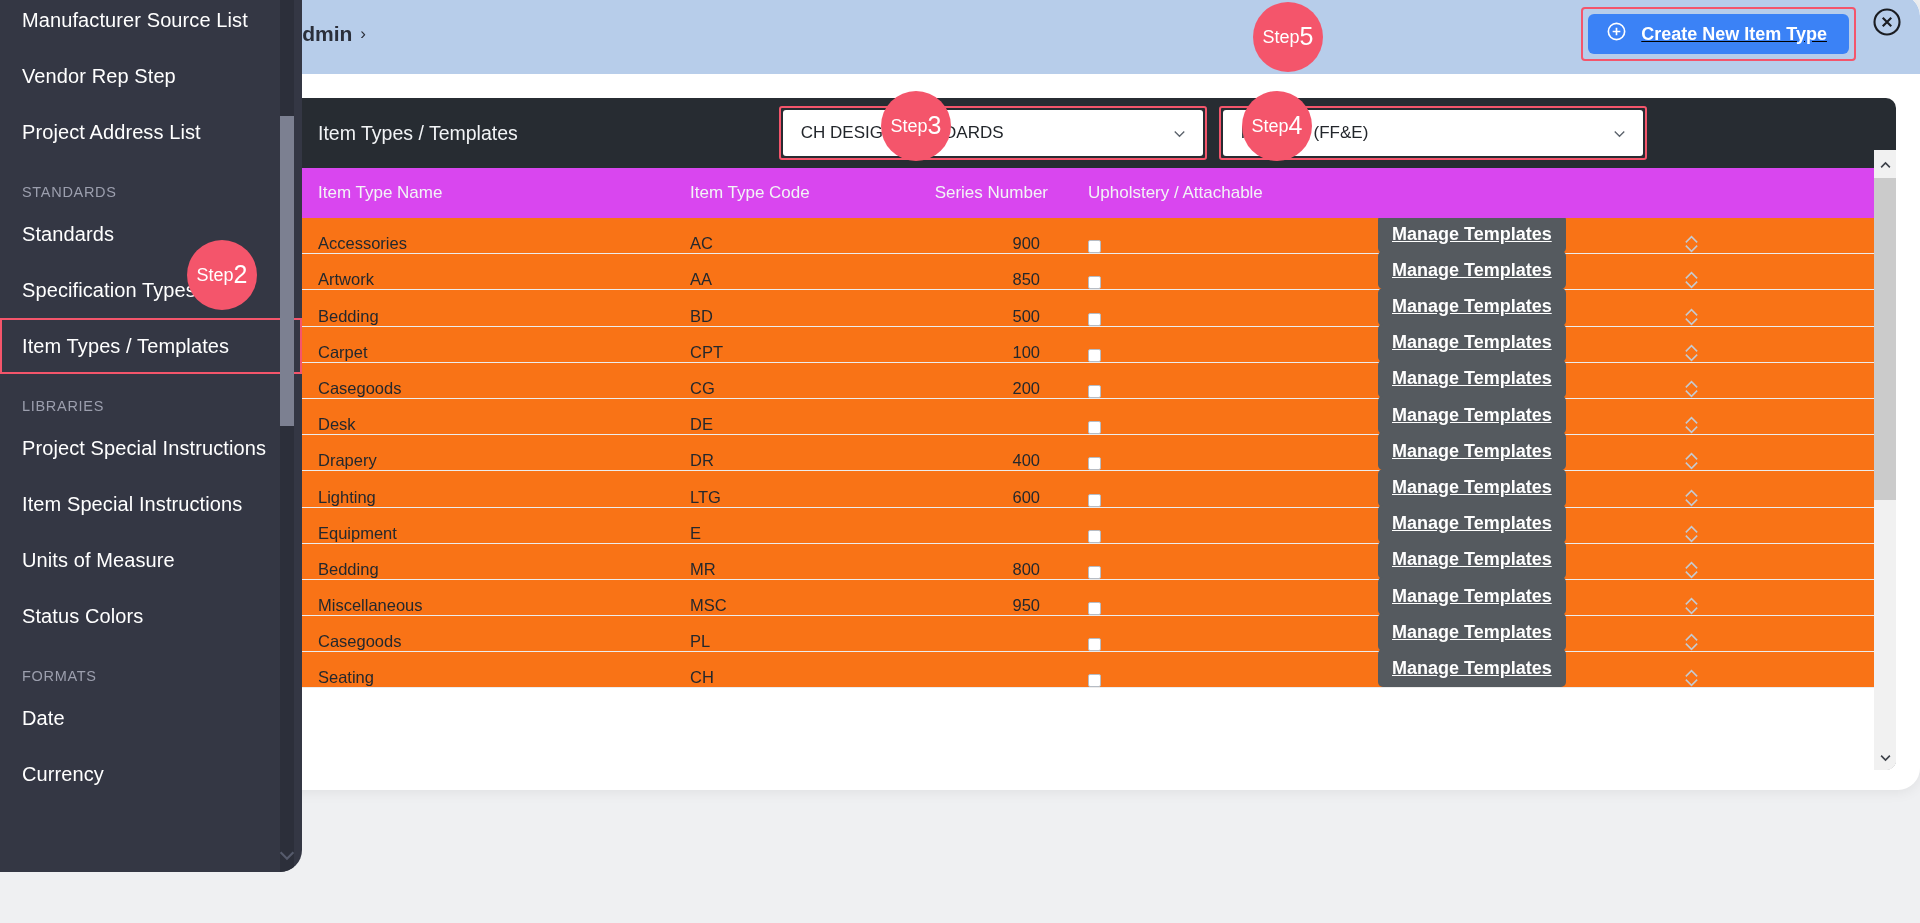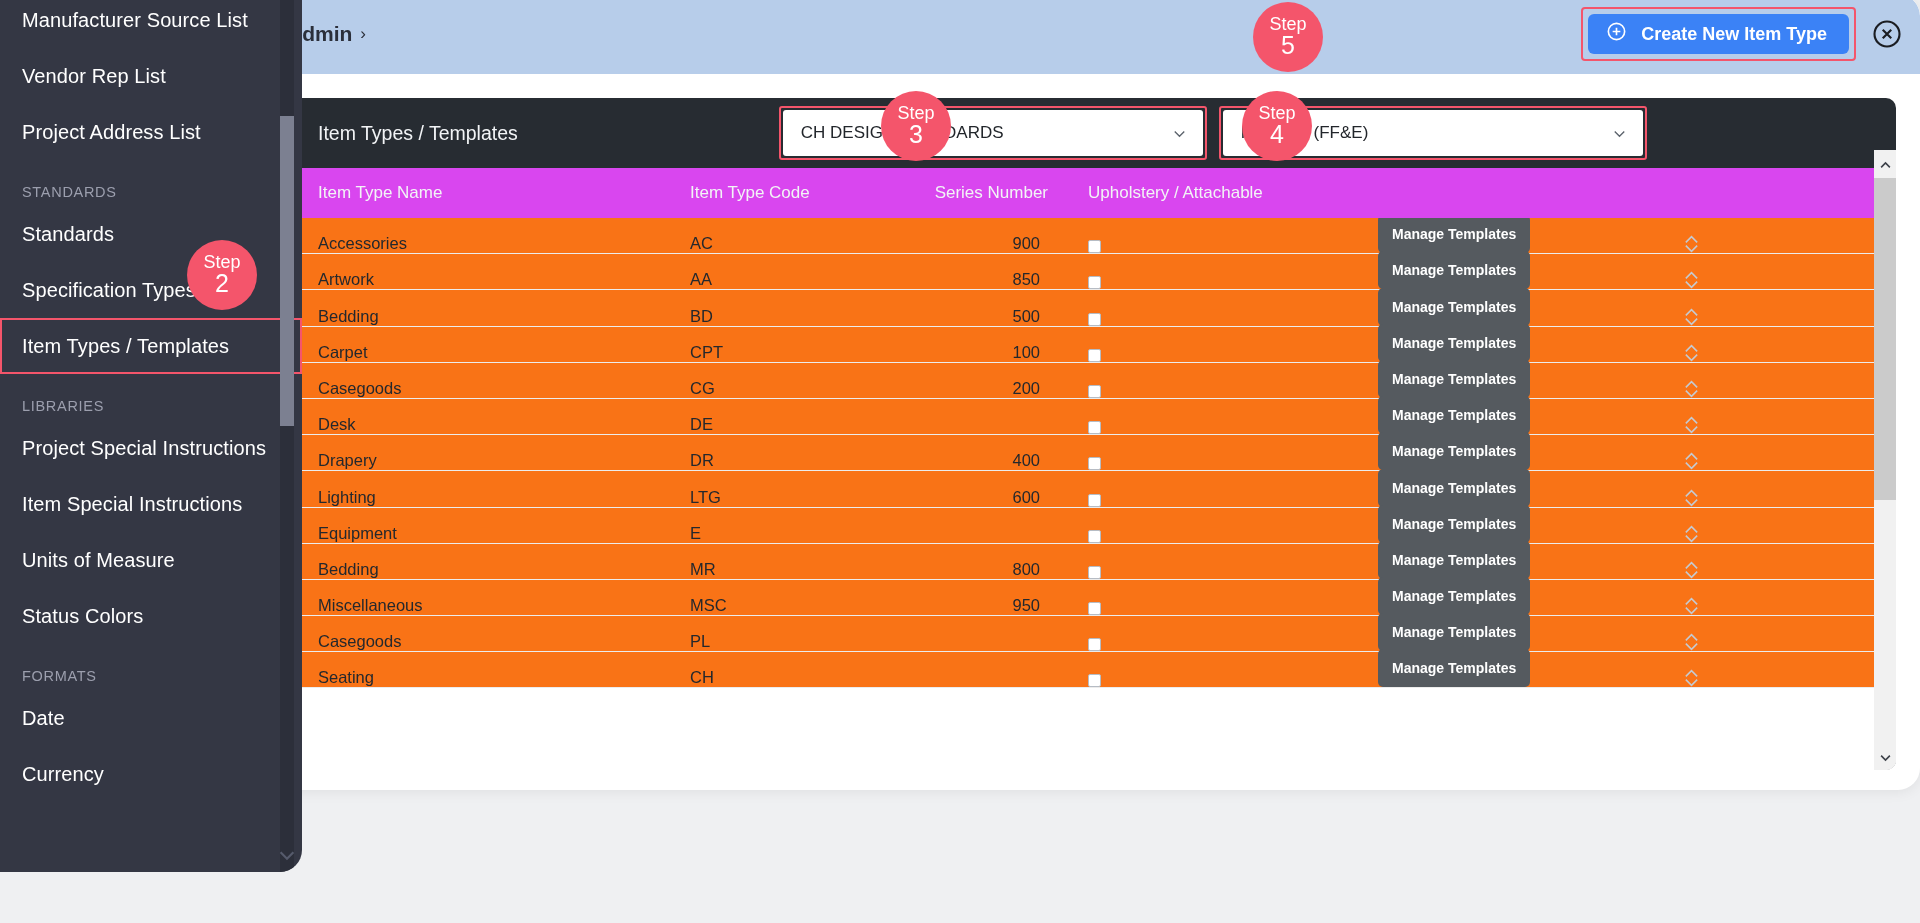--- a/index.html
+++ b/index.html
@@ -86,21 +86,21 @@
     color: #2b2f3a;
     display: flex; align-items: center; gap: 8px;
     white-space: nowrap;
   }
   #breadcrumb .bc-root { font-weight: 700; }
   #breadcrumb .bc-sep { font-size: 17px; }
   #breadcrumb .bc-leaf { font-weight: 400; }
 
   #topbar-actions {
     margin-left: auto; margin-right: 18px;
-    display: flex; align-items: center; gap: 16px;
+    display: flex; gap: 16px; text-decoration: underline;
   }
   #create-wrap {
     position: relative;
     padding: 5px;
     border: 2px solid #f4556b;
     border-radius: 4px;
   }
   #create-btn {
     display: flex; align-items: center; gap: 14px;
     height: 40px; padding: 0 22px 0 18px;
@@ -198,25 +198,26 @@
     border-radius: 2px;
     background: #fff;
     display: block;
     cursor: pointer;
   }
   .mt-btn {
     height: 38px;
     padding: 0 14px;
     background: #555a5f;
     color: #fff;
-    font-size: 14px;
+    font-size: 18px;
     font-weight: 700;
     border: none; border-radius: 5px;
     cursor: pointer;
     white-space: nowrap;
+    text-decoration: underline;
   }
   .sort-ctl {
     display: flex; flex-direction: column; align-items: center;
     color: #c4cad2; cursor: pointer;
   }
 
   
   #tb-track {
     position: absolute; right: 0; top: 52px;
     width: 22px; height: 620px;
@@ -240,21 +241,21 @@
   #tb-up { top: 54px; }
   #tb-down { top: 646px; }
 
   
   .step {
     position: absolute;
     width: 70px; height: 70px;
     border-radius: 50%;
     background: #f4556b;
     color: #fff;
-    display: flex; flex-direction: column;
+    display: flex; 
     align-items: center; justify-content: center;
     line-height: 1.03;
     z-index: 60;
     pointer-events: none;
   }
   .step .s-word { font-size: 18px; }
   .step .s-num  { font-size: 25px; }
   #step2 { left: 187px; top: 240px; }
   #step3 { left: 881px; top: 91px; }
   #step4 { left: 1242px; top: 91px; }
@@ -264,21 +265,21 @@
 <body>
 
 <div id="app">
 
   <nav id="sidebar">
     <div class="nav-list" id="nav-list">
         <div class="nav-item">
           <span>Manufacturer Source List</span>
         </div>
         <div class="nav-item">
-          <span>Vendor Rep List</span>
+          <span>Vendor Rep Step</span>
         </div>
         <div class="nav-item">
           <span>Project Address List</span>
         </div>
         <div class="nav-section">STANDARDS</div>
         <div class="nav-item">
           <span>Standards</span>
         </div>
         <div class="nav-item">
           <span>Specification Types</span>

